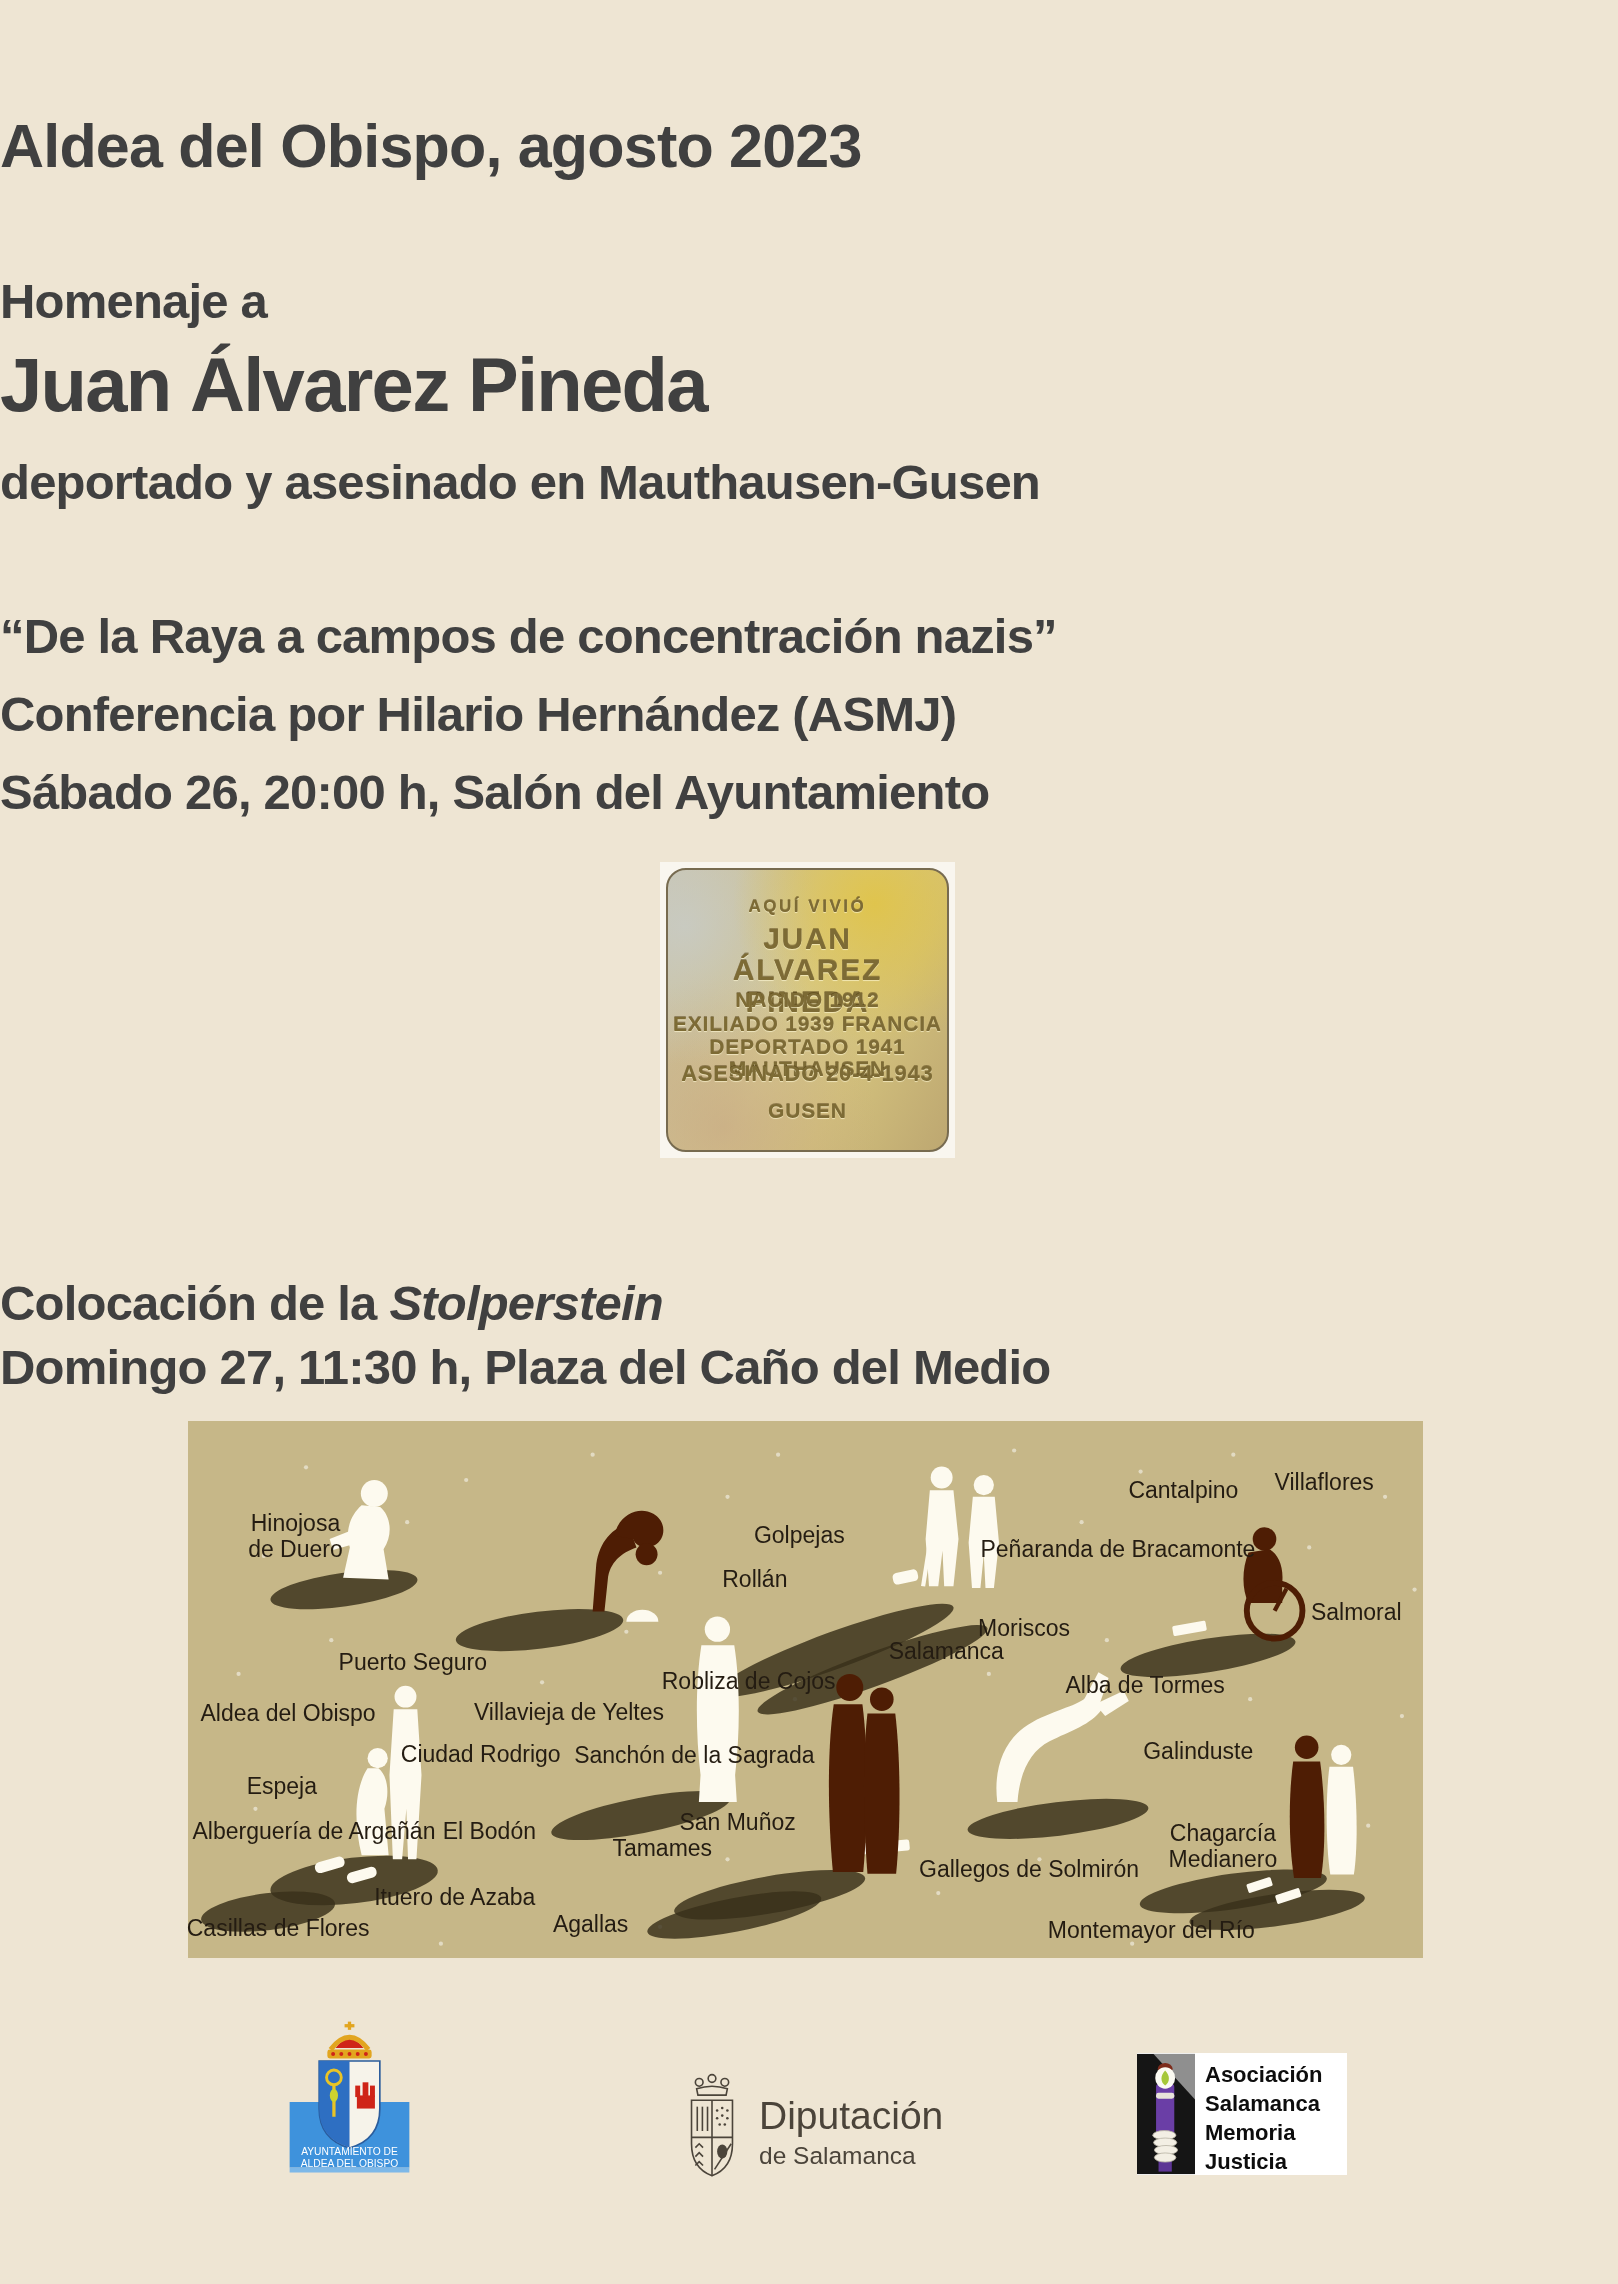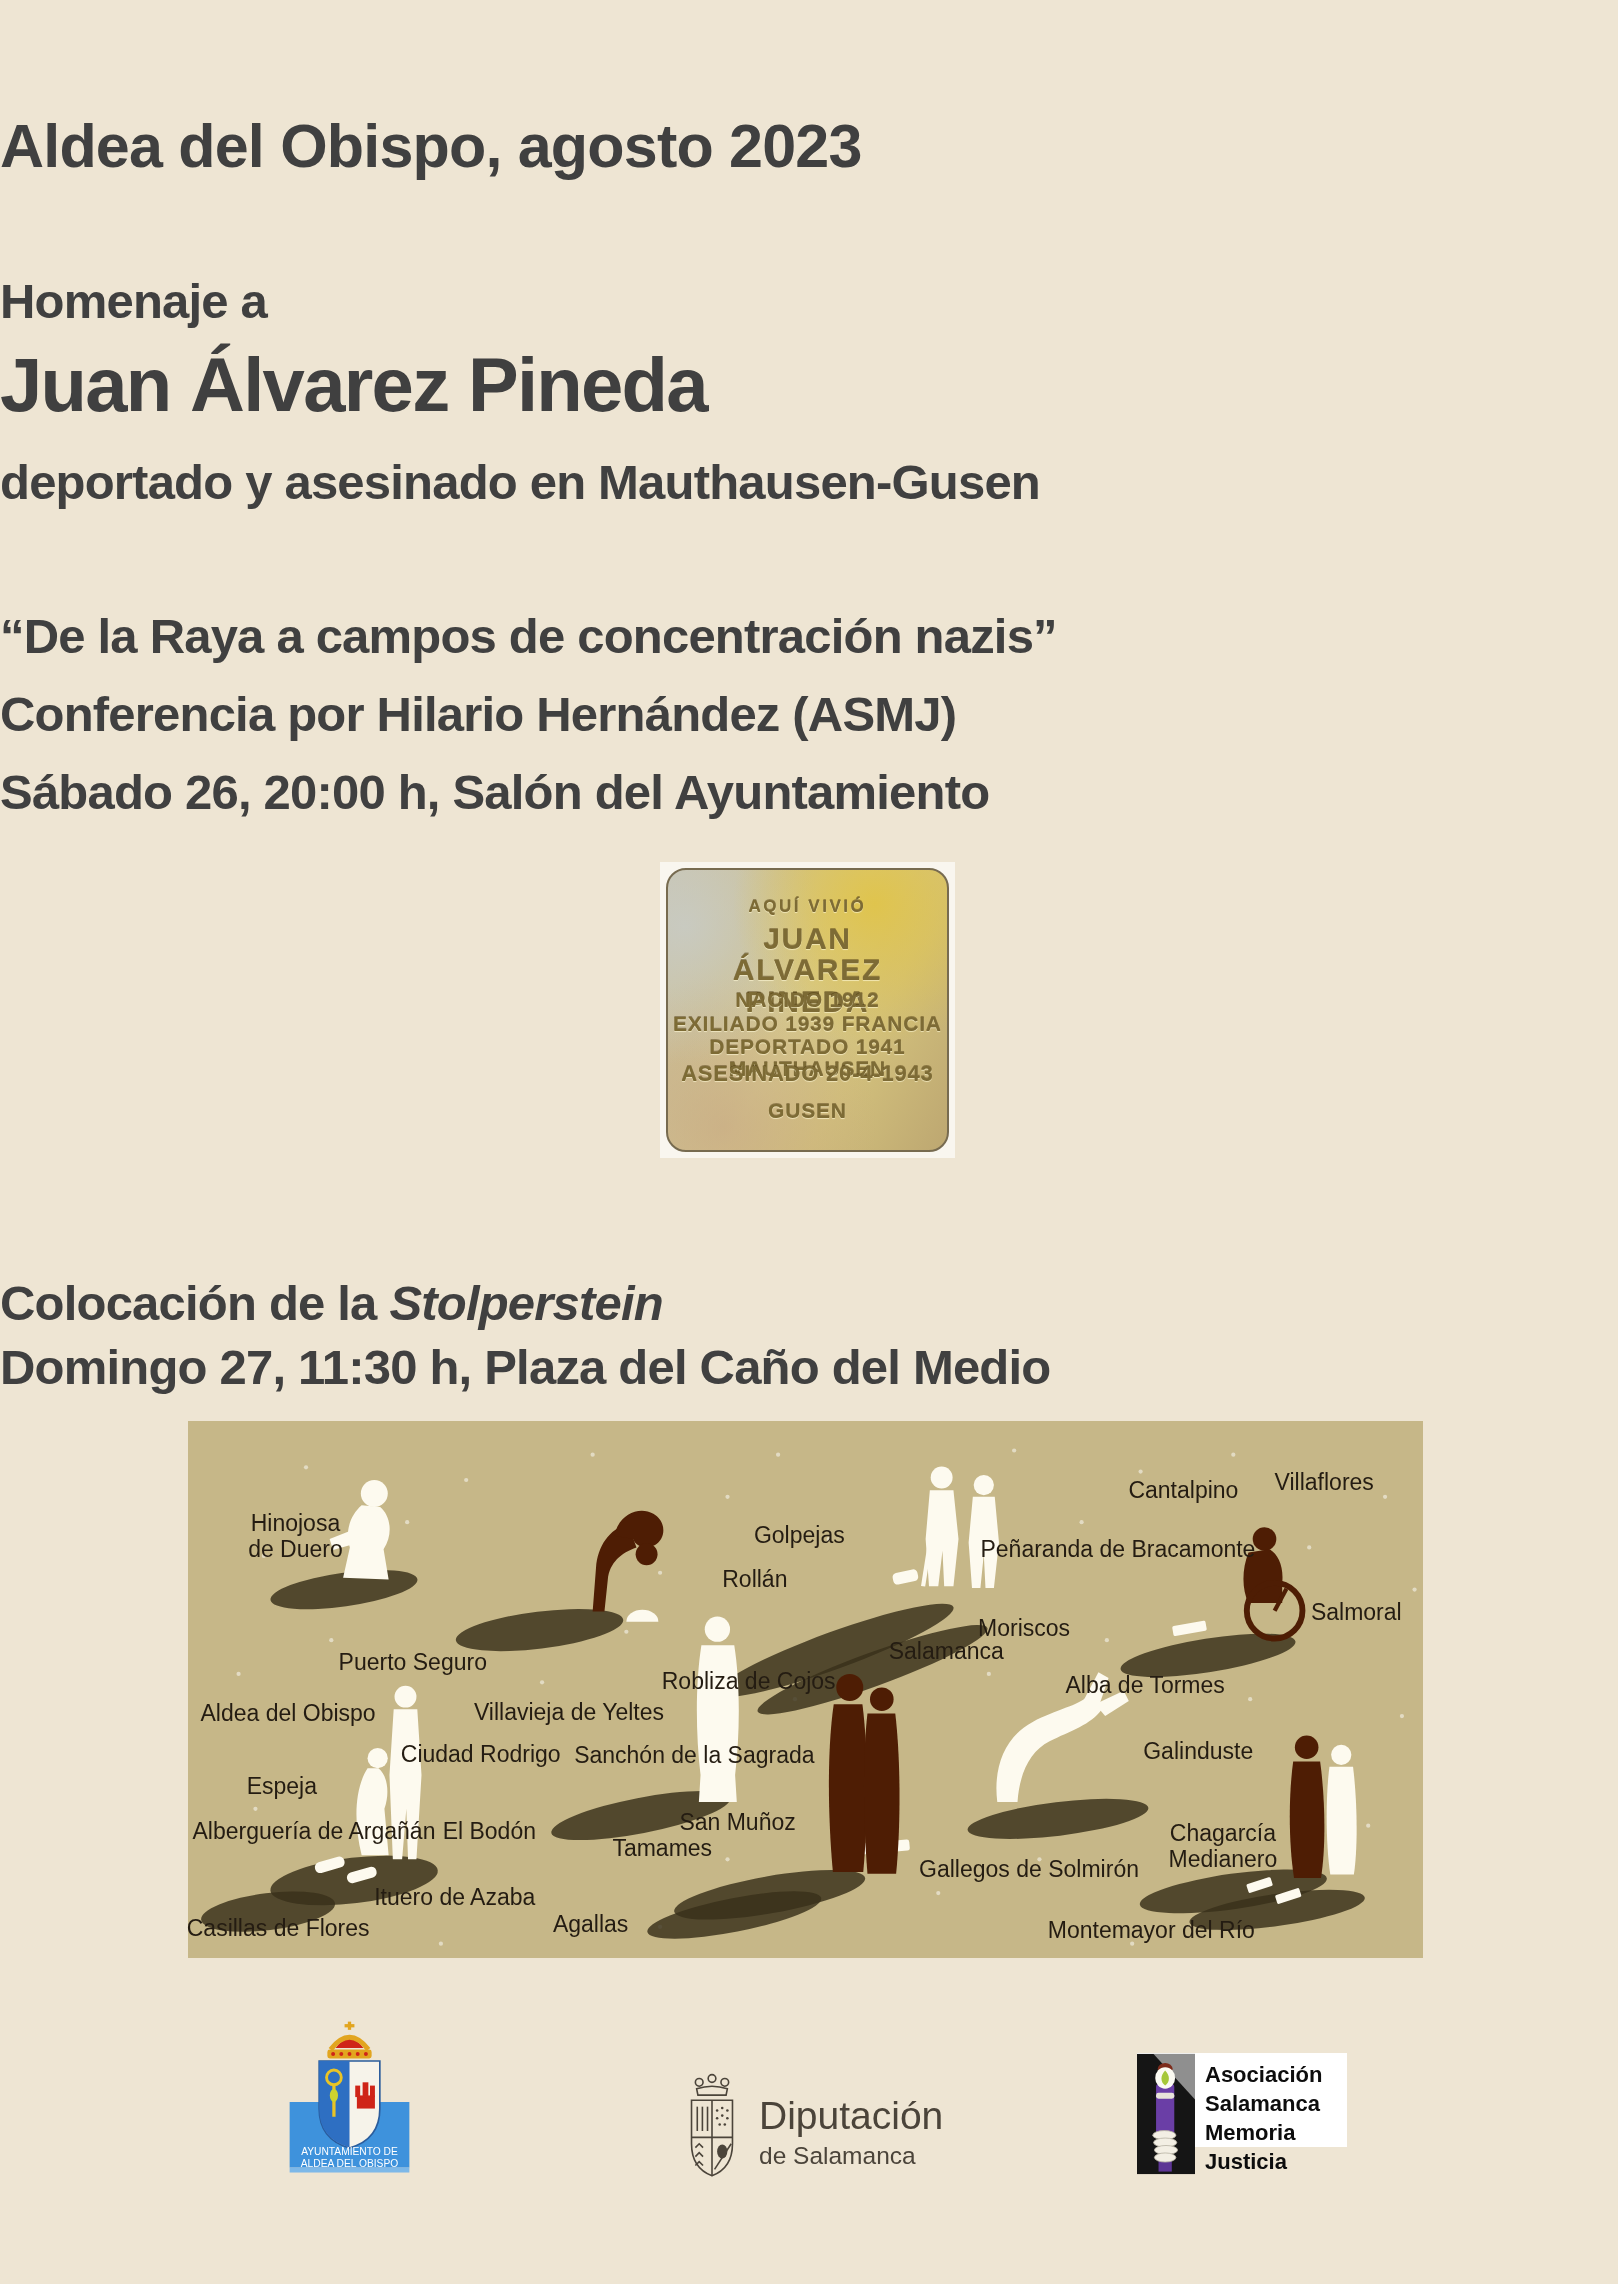--- a/index.html
+++ b/index.html
@@ -62,21 +62,21 @@
   .dk { fill:#4e1d04; }
   .sh { fill:#38301a; opacity:0.82; }
 
   
   .logo-ayto { position:absolute; left:288px; top:2020px; width:123px; }
   .logo-dip  { position:absolute; left:680px; top:2072px; display:flex; align-items:flex-start; }
   .dip-text  { margin-left:15px; color:#4b443a; margin-top:27px; }
   .dip-l1 { font-size:39px; line-height:34px; }
   .dip-l2 { font-size:24.5px; line-height:29px; margin-top:8.4px; }
   .logo-asmj {
-    position:absolute; left:1137px; top:2053px; width:210px; height:94px;
+    position:absolute; left:1137px; top:2053px; width:210px; height:122px;
     display:flex; background:#ffffff;
   }
   .asmj-text { padding:6.7px 0 0 10px; font-weight:bold; color:#0d0d0d;
                font-size:22px; line-height:29px; letter-spacing:0px; }
 </style>
 </head>
 <body>
 
 <div class="poster">
 

